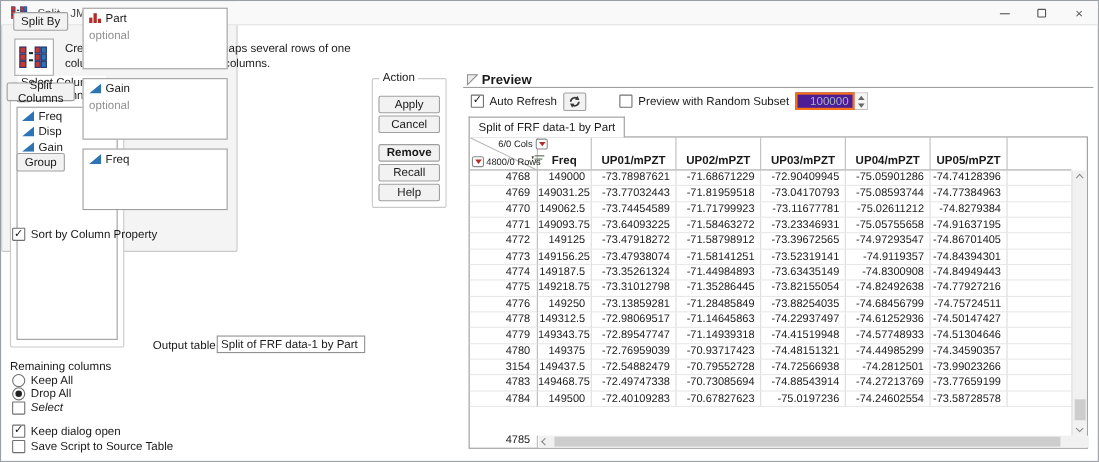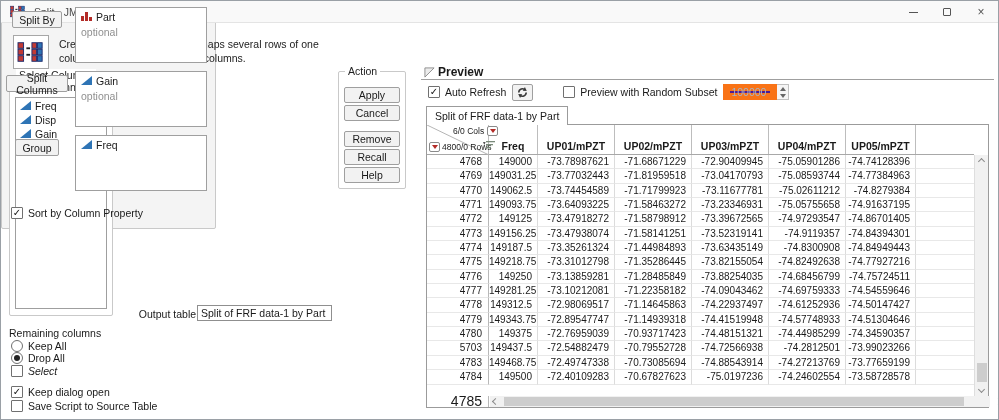--- a/index.html
+++ b/index.html
@@ -62,21 +62,21 @@
   .act-btn{position:absolute; left:5px; width:56px; height:16px;}
 
   
   .disclosure{position:absolute; left:423px; top:66px;}
   .pv-title{position:absolute; left:437px; top:64px; font-weight:bold; font-size:12px;}
   .pv-rule{position:absolute; left:420px; top:78px; width:573px; height:1px; background:#9f9f9f;}
   .pv-controls{position:absolute; left:427px; top:83px; height:16px; display:flex; align-items:center;}
   .pv-controls .lbl{margin-left:5px; white-space:nowrap;}
   .refresh-btn{width:21px; height:17px; margin-left:6px; padding:0;}
   .gap28{width:30px;}
-  .numfield{margin-left:6px; width:54px; height:16px; border:7px solid #f97316; background:#4c1d95; color:#a8b4c4; display:flex; align-items:center; justify-content:flex-end; padding-right:4px;}
+  .numfield{margin-left:6px; width:54px; height:16px; border:2px solid #f97316; background:#4c1d95; color:#a8b4c4; display:flex; align-items:center; justify-content:flex-end; padding-right:4px;}
   .spinner{width:12px; height:16px; border:1px solid #c0c0c0; border-left:none; display:flex; flex-direction:column;}
   .sp-half{flex:1; display:flex; align-items:center; justify-content:center; background:#f5f5f5;}
   .sp-up{width:0;height:0;border-left:3px solid transparent;border-right:3px solid transparent;border-bottom:4px solid #666;}
   .sp-dn{width:0;height:0;border-left:3px solid transparent;border-right:3px solid transparent;border-top:4px solid #666;}
   .tab{position:absolute; left:425px; top:105px; height:19px; background:#fff; border:1px solid #9b9b9b; border-bottom:none; display:flex; align-items:center; padding:0 8px; z-index:3; white-space:nowrap;}
 
   
   .table{position:absolute; left:425px; top:123px; width:563px; height:284px; border:1px solid #9b9b9b; background:#fff; z-index:2;}
   .tgridrow{display:grid; grid-template-columns:62px 49px 77px 77px 77px 77px 70px 1fr;}
   .thead{position:relative; height:30px; border-bottom:1px solid #a8a8a8; margin-right:14px;}
@@ -86,21 +86,21 @@
   .diag{position:absolute; left:0; top:0;}
   .rows-info{position:absolute; left:2px; bottom:2px; display:flex; align-items:center; gap:2px; font-size:8.5px; white-space:nowrap;}
   .cols-info{position:absolute; left:26px; top:1px; display:flex; align-items:center; gap:3px; font-size:8.5px; z-index:2;}
   .sort-icon{position:absolute; left:56px; top:15px;}
   .tbody{margin-right:14px;}
   .trow{height:14.35px;}
   .cell{border-right:1px solid #dcdcdc; border-bottom:1px solid #e8e8e8; font-size:10px; line-height:13px; text-align:right; padding-right:5px; overflow:hidden; white-space:nowrap;}
   .rnum{border-right:1px solid #b8b8b8; padding-right:6px; color:#1a1a1a;}
   .blankcell{border-right:none;}
   .prow{position:absolute; left:0; bottom:0; height:11px; width:549px;}
-  .prow .rnum{position:absolute; left:0; top:0; width:62px; height:11px; display:block; font-size:14px; line-height:10px; text-align:right; border-right:1px solid #b8b8b8; border-bottom:none;}
+  .prow .rnum{position:absolute; left:0; top:0; width:62px; height:11px; display:block; font-size:10px; line-height:10px; text-align:right; border-right:1px solid #b8b8b8; border-bottom:none;}
   .hscroll{position:absolute; left:63px; right:-14px; top:0; height:11px; background:#f1f1f1; display:flex; align-items:center;}
   .hthumb{position:absolute; left:14px; right:26px; top:1px; height:9px; background:#cdcdcd;}
   .vscroll{position:absolute; right:0; top:30px; bottom:11px; width:14px; background:#f1f1f1; border-left:1px solid #dedede;}
   .vthumb{position:absolute; left:2px; bottom:14px; width:10px; height:19px; background:#cdcdcd;}
   .chev{display:inline-block; width:5px; height:5px; border-right:1.2px solid #8a8a8a; border-bottom:1.2px solid #8a8a8a;}
   .chev.up{position:absolute; top:4px; left:4px; transform:rotate(-135deg);}
   .chev.down{position:absolute; bottom:4px; left:4px; transform:rotate(45deg);}
   .chev.left{position:absolute; left:3px; top:3px; transform:rotate(135deg);}
   .chev.right{position:absolute; right:-11px; top:3px; transform:rotate(-45deg);}
 </style>
@@ -280,21 +280,21 @@
   <div class="optrow" style="left:10px; top:399px;align-items:flex-end;">
     <span class="cb"></span>
     <span>Save Script to Source Table</span>
   </div>
 
   <div class="gbox action">
     <span class="glabel">Action</span>
     <div id="action-buttons">
         <button class="btn act-btn" style="top: 15px;">Apply</button>
         <button class="btn act-btn" style="top: 33px;">Cancel</button>
-        <button class="btn act-btn" style="top: 59px;">Remove</button>
+        <button class="btn act-btn" style="top: 59px; font-weight: bold;">Remove</button>
         <button class="btn act-btn" style="top: 77px;">Recall</button>
         <button class="btn act-btn" style="top: 95px;">Help</button>
       </div>
   </div>
 
   <span class="disclosure">
     <svg width="11" height="11" viewBox="0 0 12 12">
         <polygon points="1,1 11,1 1,11" fill="#ececec" stroke="#8a8a8a"></polygon>
       </svg>
   </span>
@@ -452,30 +452,20 @@
           <span class="cell rnum">4776</span>
           <span class="cell">149250</span>
           <span class="cell">-73.13859281</span>
           <span class="cell">-71.28485849</span>
           <span class="cell">-73.88254035</span>
           <span class="cell">-74.68456799</span>
           <span class="cell">-74.75724511</span>
           <span class="cell blankcell"></span>
         </div>
         <div class="trow tgridrow">
-          <span class="cell rnum">4777</span>
-          <span class="cell">149281.25</span>
-          <span class="cell">-73.10212081</span>
-          <span class="cell">-71.22358182</span>
-          <span class="cell">-74.09043462</span>
-          <span class="cell">-74.69759333</span>
-          <span class="cell">-74.54559646</span>
-          <span class="cell blankcell"></span>
-        </div>
-        <div class="trow tgridrow">
           <span class="cell rnum">4778</span>
           <span class="cell">149312.5</span>
           <span class="cell">-72.98069517</span>
           <span class="cell">-71.14645863</span>
           <span class="cell">-74.22937497</span>
           <span class="cell">-74.61252936</span>
           <span class="cell">-74.50147427</span>
           <span class="cell blankcell"></span>
         </div>
         <div class="trow tgridrow">
@@ -492,21 +482,21 @@
           <span class="cell rnum">4780</span>
           <span class="cell">149375</span>
           <span class="cell">-72.76959039</span>
           <span class="cell">-70.93717423</span>
           <span class="cell">-74.48151321</span>
           <span class="cell">-74.44985299</span>
           <span class="cell">-74.34590357</span>
           <span class="cell blankcell"></span>
         </div>
         <div class="trow tgridrow">
-          <span class="cell rnum">5703</span>
+          <span class="cell rnum">3154</span>
           <span class="cell">149437.5</span>
           <span class="cell">-72.54882479</span>
           <span class="cell">-70.79552728</span>
           <span class="cell">-74.72566938</span>
           <span class="cell">-74.2812501</span>
           <span class="cell">-73.99023266</span>
           <span class="cell blankcell"></span>
         </div>
         <div class="trow tgridrow">
           <span class="cell rnum">4783</span>

